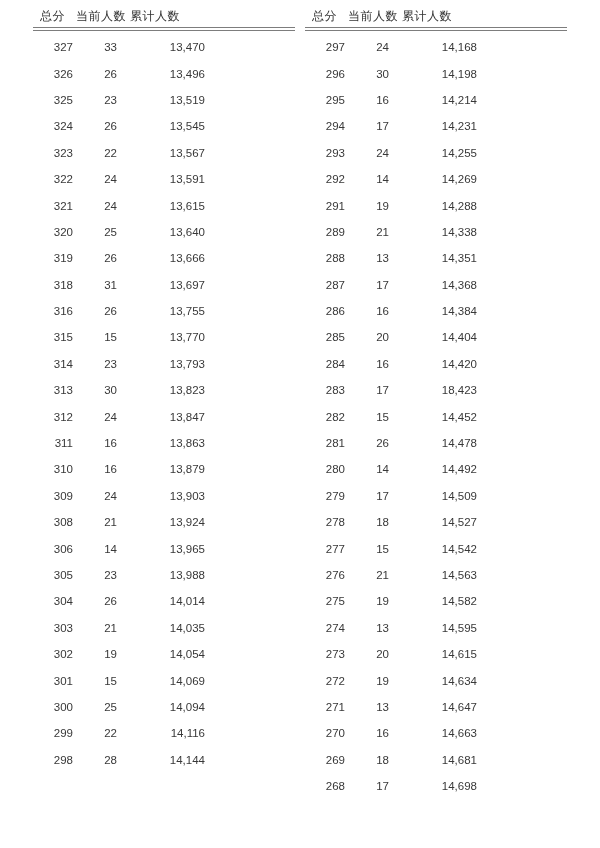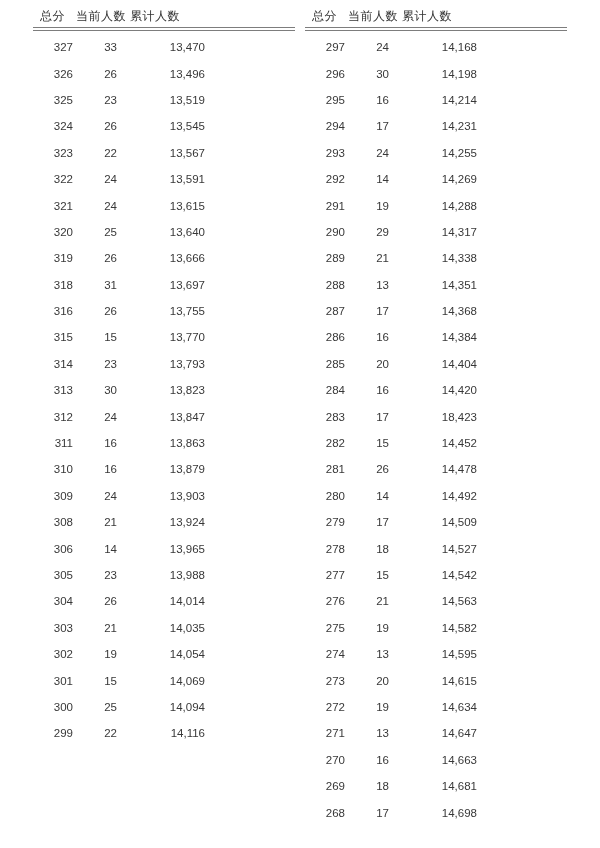--- a/index.html
+++ b/index.html
@@ -199,20 +199,25 @@
           <div class="row">
             <div class="cell c0">300</div>
             <div class="cell c1">25</div>
             <div class="cell c2">14,094</div>
           </div>
           <div class="row">
             <div class="cell c0">299</div>
             <div class="cell c1">22</div>
             <div class="cell c2">14,116</div>
           </div>
+          <div class="row">
+            <div class="cell c0">298</div>
+            <div class="cell c1">28</div>
+            <div class="cell c2">14,144</div>
+          </div>
         </div>
     </div>
 
     <div class="score-table">
       <div class="thead">
         <div class="h1">总分</div>
         <div class="h2">当前人数</div>
         <div class="h3">累计人数</div>
       </div>
       <div class="rule">
@@ -250,25 +255,20 @@
             <div class="cell c0">292</div>
             <div class="cell c1">14</div>
             <div class="cell c2">14,269</div>
           </div>
           <div class="row">
             <div class="cell c0">291</div>
             <div class="cell c1">19</div>
             <div class="cell c2">14,288</div>
           </div>
           <div class="row">
-            <div class="cell c0">290</div>
-            <div class="cell c1">29</div>
-            <div class="cell c2">14,317</div>
-          </div>
-          <div class="row">
             <div class="cell c0">289</div>
             <div class="cell c1">21</div>
             <div class="cell c2">14,338</div>
           </div>
           <div class="row">
             <div class="cell c0">288</div>
             <div class="cell c1">13</div>
             <div class="cell c2">14,351</div>
           </div>
           <div class="row">

